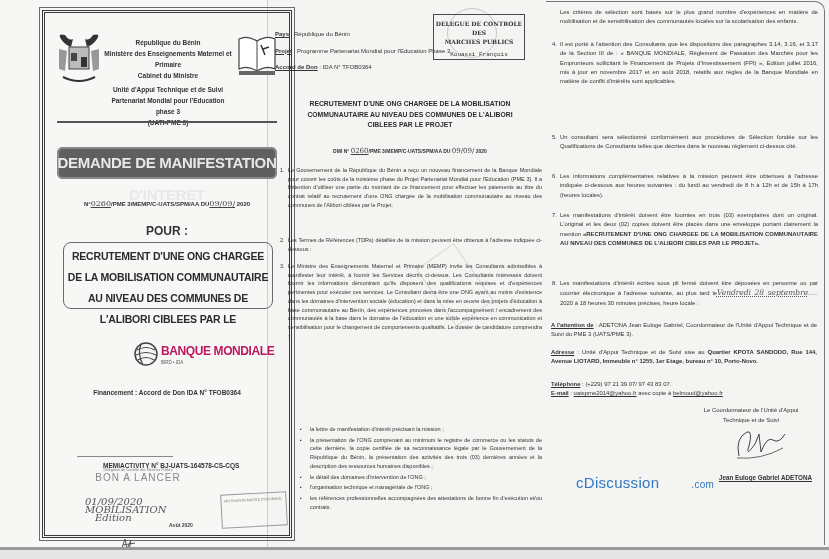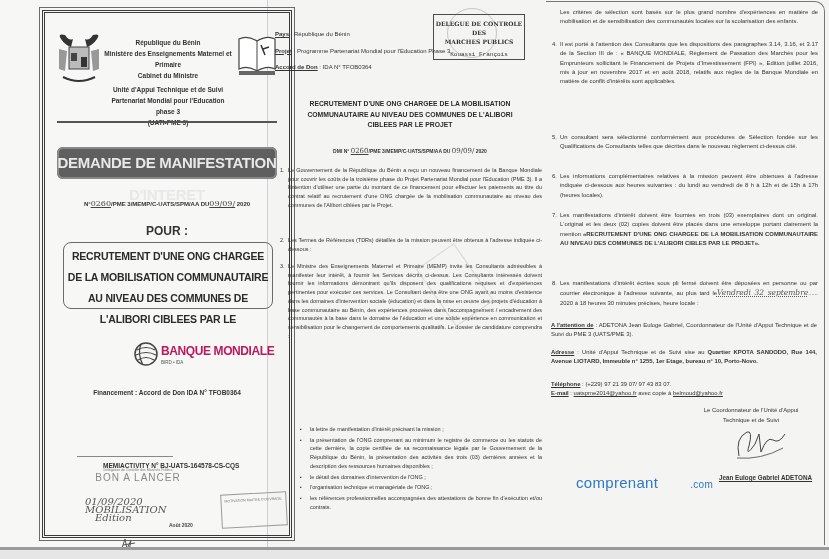--- a/index.html
+++ b/index.html
@@ -238,21 +238,21 @@
   <div class="para" style="left:12px; width:258px; top:172px;">
     <span class="num">6.</span>
     <span>Les informations complémentaires relatives à la mission peuvent être obtenues à l'adresse indiquée ci-dessous aux heures suivantes : du lundi au vendredi de 8 h à 12h et de 15h à 17h (heures locales).</span>
   </div>
   <div class="para" style="left:12px; width:258px; top:211px;">
     <span class="num">7.</span>
     <span>Les manifestations d'intérêt doivent être fournies en trois (03) exemplaires dont un original. L'original et les deux (02) copies doivent être placés dans une enveloppe portant clairement la mention </span><b>«RECRUTEMENT D'UNE ONG CHARGEE DE LA MOBILISATION COMMUNAUTAIRE AU NIVEAU DES COMMUNES DE L'ALIBORI CIBLES PAR LE PROJET».</b>
   </div>
   <div class="para" style="left:12px; width:258px; top:279px;">
     <span class="num">8.</span>
-    <span>Les manifestations d'intérêt écrites sous pli fermé doivent être déposées en personne ou par courrier électronique à l'adresse suivante, au plus tard le</span><span class="hand-inline">Vendredi 32 septembre</span><span>...... 2020 à 18 heures 30 minutes précises, heure locale :</span>
+    <span>Les manifestations d'intérêt écrites sous pli fermé doivent être déposées en personne ou par courrier électronique à l'adresse suivante, au plus tard le</span><span class="hand-inline">Vendredi 28 septembre</span><span>...... 2020 à 18 heures 30 minutes précises, heure locale :</span>
   </div>
 
   <div class="contact" style="top:321px; width:266px;">
     <span class="k">A l'attention de</span><span> : ADETONA Jean Euloge Gabriel, Coordonnateur de l'Unité d'Appui Technique et de Suivi du PME 3 (UATS/PME 3).</span>
   </div>
   <div class="contact" style="top:348px; width:266px;">
     <span class="k">Adresse</span><span> : Unité d'Appui Technique et de Suivi sise au </span><span class="b">Quartier KPOTA SANDODO, Rue 144, Avenue LIOTARD, Immeuble n° 1255, 1er Etage, bureau n° 10, Porto-Novo.</span>
   </div>
   <div class="contact" style="top:380px; width:266px;">
     <span class="k">Téléphone</span><span> : (+229) 97 21 39 07/ 97 43 83 07.</span>
@@ -266,17 +266,17 @@
     <div>Technique et de Suivi</div>
   </div>
   <svg class="sign-scrawl" style="top:426px;" viewBox="0 0 56 36">
     <path d="M6 30 Q2 12 14 6 Q20 4 16 20 Q12 32 22 18 L26 8 L28 26 Q34 10 40 14 Q46 18 52 8" stroke="#444" stroke-width="1" fill="none"></path>
     <path d="M4 32 Q28 34 50 22" stroke="#444" stroke-width="0.8" fill="none"></path>
   </svg>
   <div class="signer" style="top:474px;">Jean Euloge Gabriel ADETONA</div>
 </div>
 
 <div class="watermark">
-  <span>comprenant</span><span class="dom">.com</span>
+  <span>cDiscussion</span><span class="dom">.com</span>
 </div>
 
 <div class="bottom-rule"></div>
 <div class="bottom-bg"></div>
 
 </body></html>

